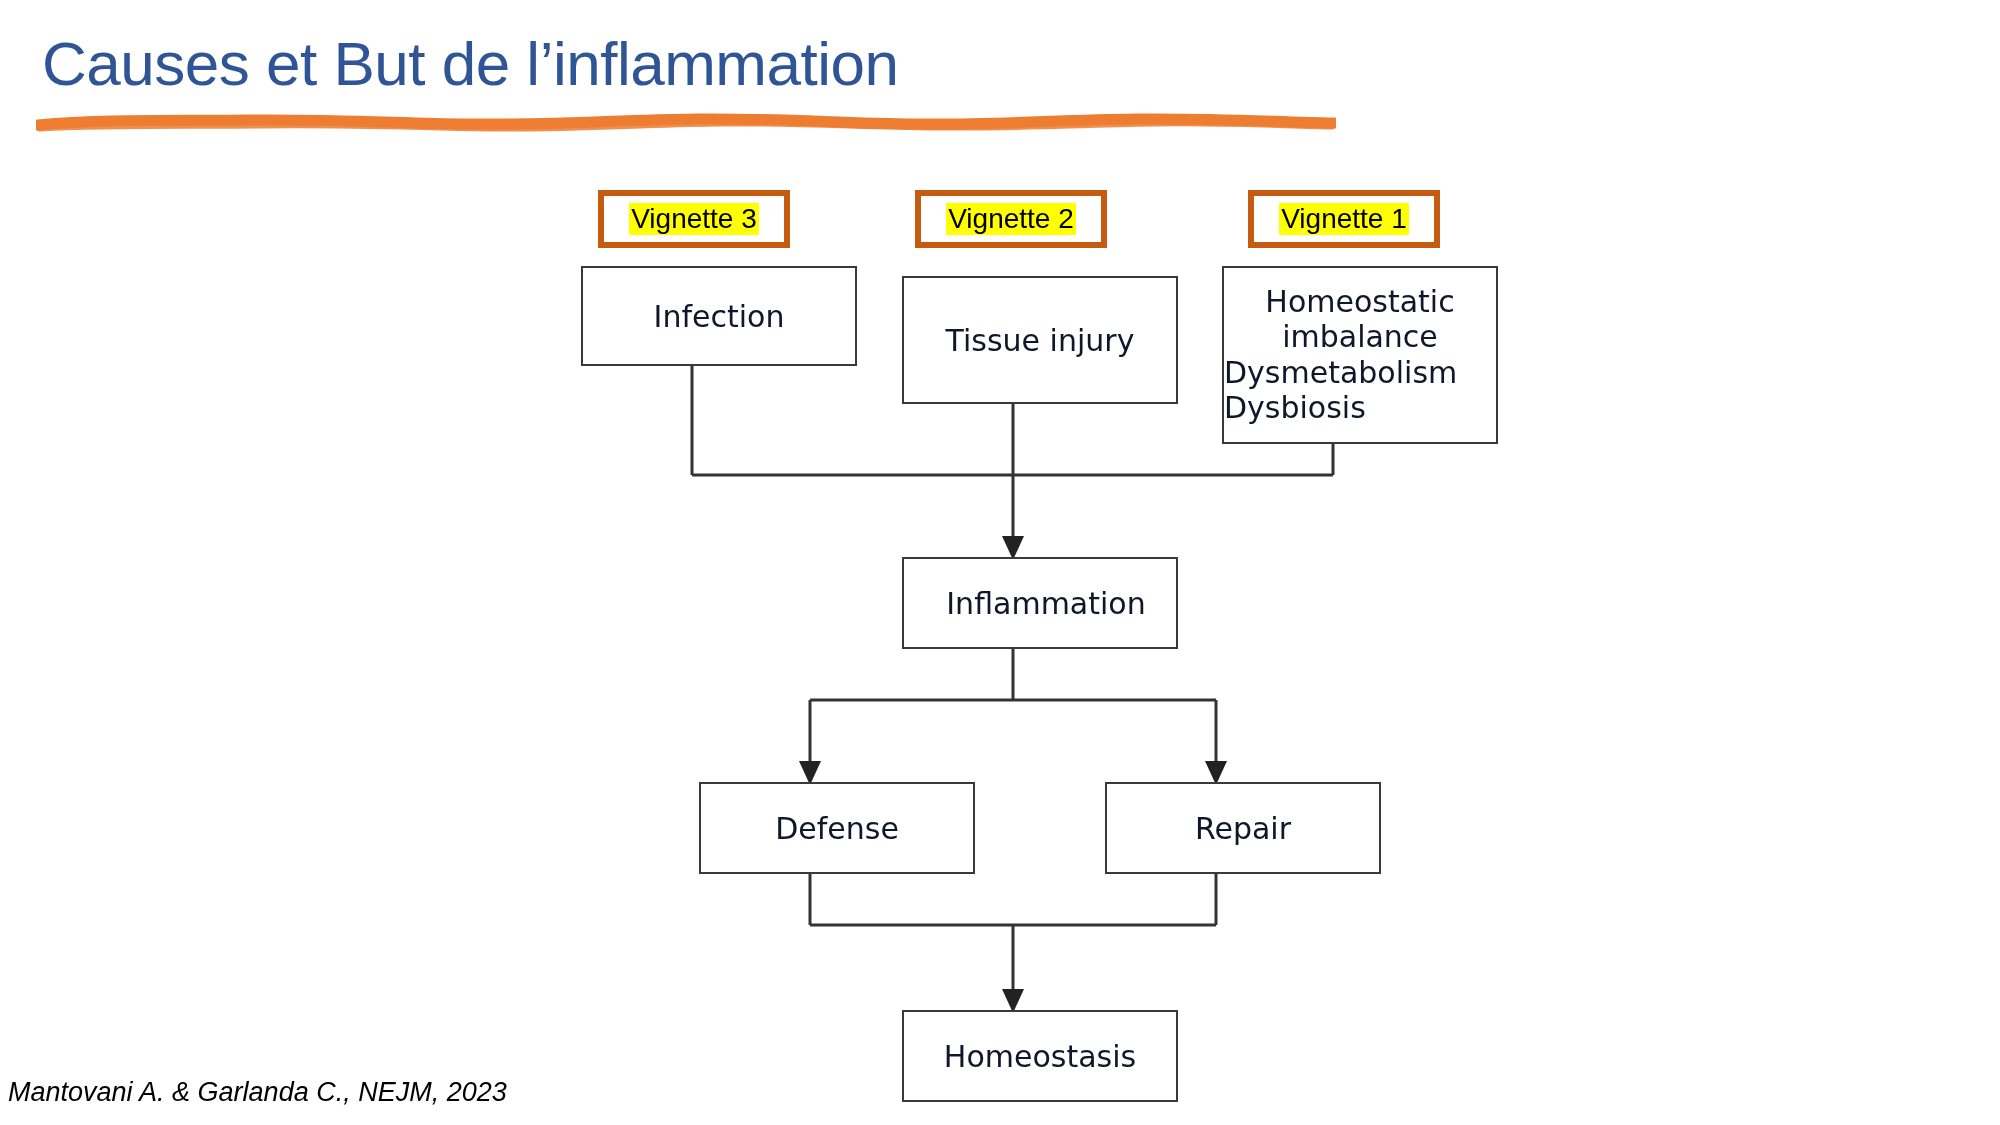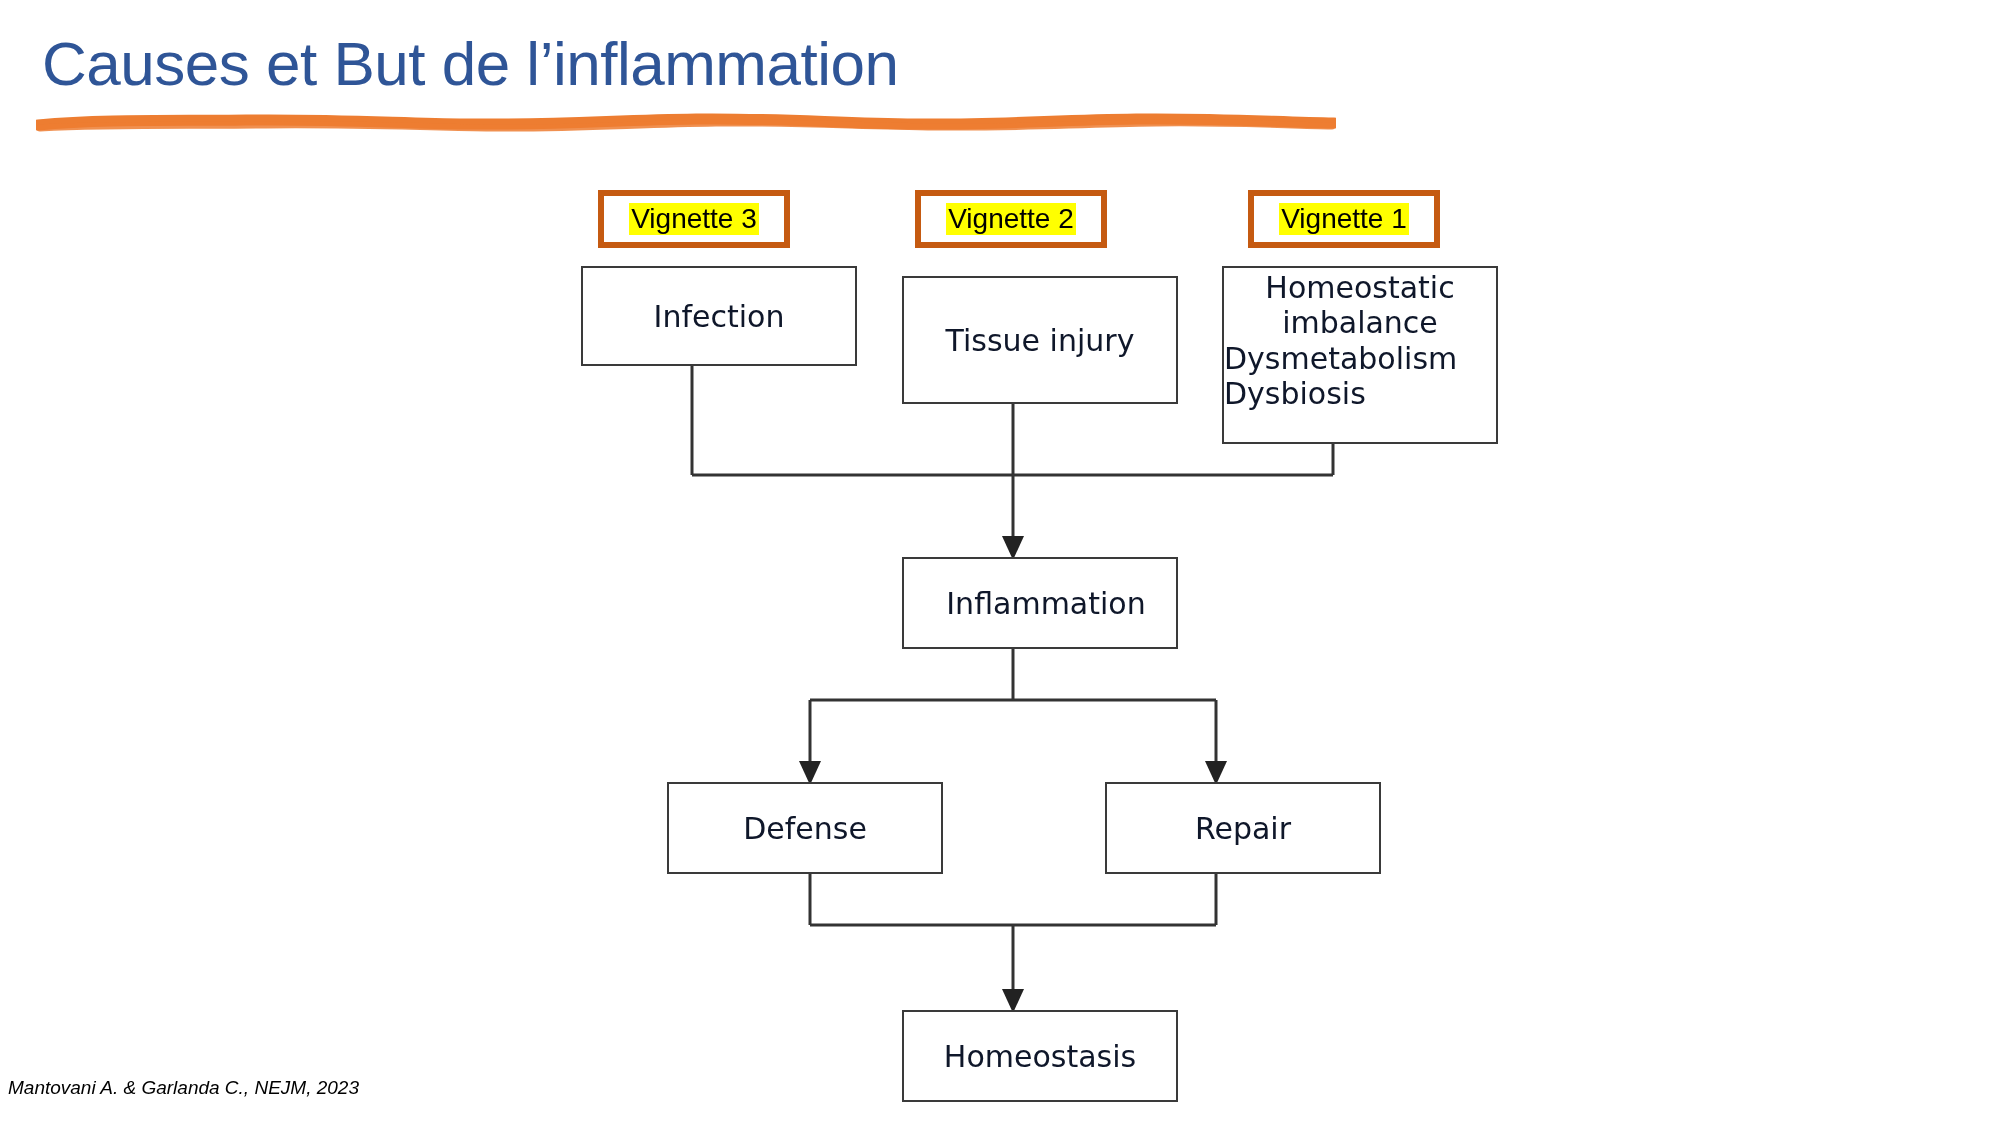--- a/index.html
+++ b/index.html
@@ -81,23 +81,23 @@
     text-align: left;
   }
   .flow-box .multi .center-line {
     display: block;
     text-align: center;
   }
 
   #box-infection     { left: 554px;  top: 266px; width: 276px; height: 100px; }
   #box-tissue-injury { left: 875px;  top: 276px; width: 276px; height: 128px; }
   #box-homeostatic   { left: 1195px; top: 266px; width: 276px; height: 178px;
-                       align-items: flex-start; padding-top: 2px; }
+                       align-items: flex-start; padding-top: 16px; }
   #box-inflammation  { left: 875px;  top: 557px; width: 276px; height: 92px; padding-left: 12px; }
-  #box-defense       { left: 640px;  top: 782px; width: 276px; height: 92px; }
+  #box-defense       { left: 672px;  top: 782px; width: 276px; height: 92px; }
   #box-repair        { left: 1078px; top: 782px; width: 276px; height: 92px; }
   #box-homeostasis   { left: 875px;  top: 1010px; width: 276px; height: 92px; }
 
   
   .vignette {
     position: absolute;
     box-sizing: border-box;
     border: 6px solid #C55A11;
     background: #ffffff;
     display: flex;
@@ -117,21 +117,21 @@
   }
   #vignette-3 { left: 598px;  top: 190px; width: 192px; height: 58px; }
   #vignette-2 { left: 915px;  top: 190px; width: 192px; height: 58px; }
   #vignette-1 { left: 1232px; top: 190px; width: 192px; height: 58px; margin-left: 16px; }
 
   
   #citation {
     position: absolute;
     left: 8px;
     top: 1077px;
-    font-size: 19px;
+    font-size: 27px;
     font-style: italic;
     color: #000000;
     font-family: "Liberation Sans", sans-serif;
     white-space: nowrap;
   }
 </style>
 </head>
 <body>
 
 <div id="slide">

